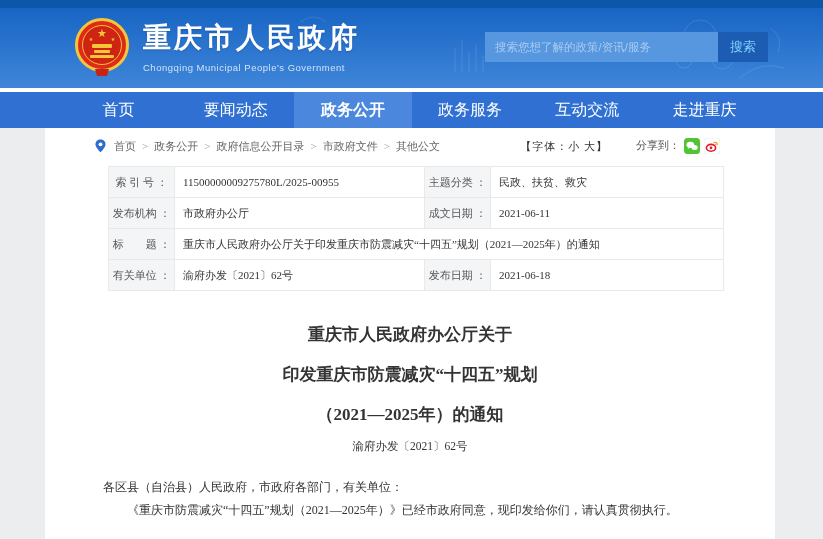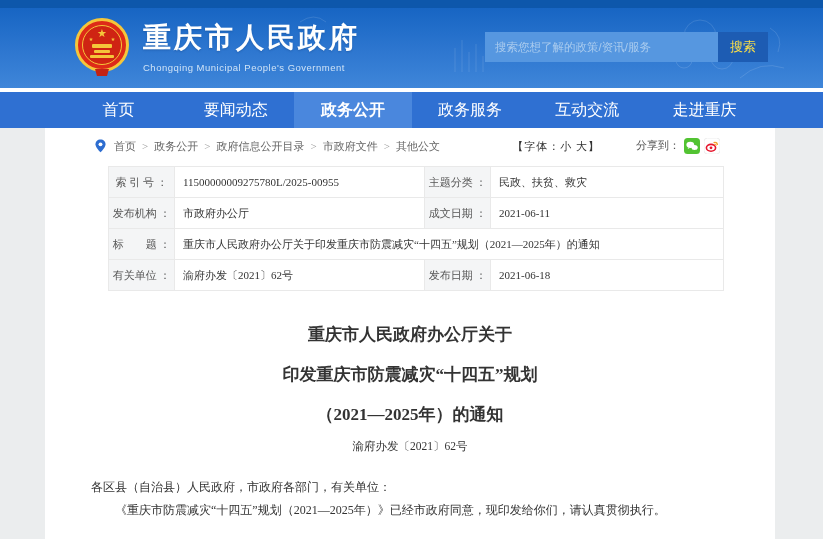--- a/index.html
+++ b/index.html
@@ -12,51 +12,51 @@
   
   .header { position:relative; height:80px; background:linear-gradient(180deg,#1765c3 0%,#2e77d0 55%,#3f86d9 100%); overflow:hidden; }
   .header-deco { position:absolute; top:0; left:0; width:100%; height:100%; pointer-events:none; }
   .brand { position:absolute; left:75px; top:10px; display:flex; align-items:center; }
   .emblem { width:54px; height:58px; margin-right:14px; }
   .brand-text .cn { color:#fff; font-size:28px; font-weight:bold; letter-spacing:3px; line-height:32px; text-shadow:0 1px 2px rgba(0,40,90,.25); }
   .brand-text .en { color:#cfe3f7; font-size:9.5px; letter-spacing:.5px; margin-top:8px; }
   .search { position:absolute; right:55px; top:24px; display:flex; height:30px; }
   .search input { width:233px; height:30px; border:none; outline:none; background:#5697e0; color:#e8f2fb; font-size:11.5px; padding:0 10px; }
   .search input::placeholder { color:#a9cbee; }
-  .search button { width:50px; height:30px; border:none; background:#1d5cb3; color:#fde047; font-size:13px; cursor:pointer; }
+  .search button { width:50px; height:30px; border:none; background:#1d5cb3; color:#7dd3fc; font-size:13px; cursor:pointer; }
 
   
   .navgap { height:4px; background:#fff; }
   .nav { height:36px; background:#2f70d2; }
   .nav-inner { display:flex; height:36px; margin:0 60px; }
   .nav-item { flex:1; text-align:center; line-height:36px; color:#fff; font-size:16px; cursor:pointer; }
   .nav-item.active { background:#4a87dd; font-weight:bold; }
 
   
   .card { background:#fff; margin:0 48px 0 45px; height:411px; font-family:"Liberation Serif","DejaVu Serif",serif; }
 
   .crumb-row { display:flex; justify-content:space-between; align-items:center; padding:10px 55px 6px 50px; font-size:11px; color:#666; }
   .crumb-left { display:flex; align-items:center; gap:6px; }
   .crumb-left .pin { display:inline-flex; margin-right:2px; }
   .crumb-item { cursor:pointer; }
   .crumb-sep { color:#999; }
-  .crumb-right { display:flex; align-items:center; gap:8px; color:#333; }
+  .crumb-right { display:flex; align-items:center; color:#333; }
   .font-ctl { letter-spacing:1px; }
   .font-ctl .small, .font-ctl .big { cursor:pointer; }
   .share { display:flex; gap:4px; color:#555; margin-left:28px; }
   .share svg { cursor:pointer; }
 
   
   table.meta { border-collapse:collapse; margin:6px 0 0 63px; width:616px; table-layout:fixed; font-size:11px;padding-left:33px; }
   table.meta td { border:1px solid #e9e9e9; height:31px; padding:2px 8px; color:#333; vertical-align:middle; }
   table.meta td.lbl { background:#f4f5f6; color:#555; width:66px; text-align:center; padding:2px 2px; }
   table.meta td.val-wide { width:250px; }
 
   
-  .doc { padding:0 30px; color:#333; }
+  .doc { padding:0 42px; color:#333; }
   .doc-title { text-align:center; margin-top:24px; font-size:17px; font-weight:bold; line-height:40px; color:#333; }
   .doc-no { text-align:center; font-size:11.5px; margin-top:4px; color:#333; }
   .doc-body { margin-top:22px; font-size:12px; line-height:23px;margin-left:16px; }
   .doc-body p.indent { text-indent:2em; }
 </style>
 </head>
 <body>
 
 <div class="topstrip"></div>
 

